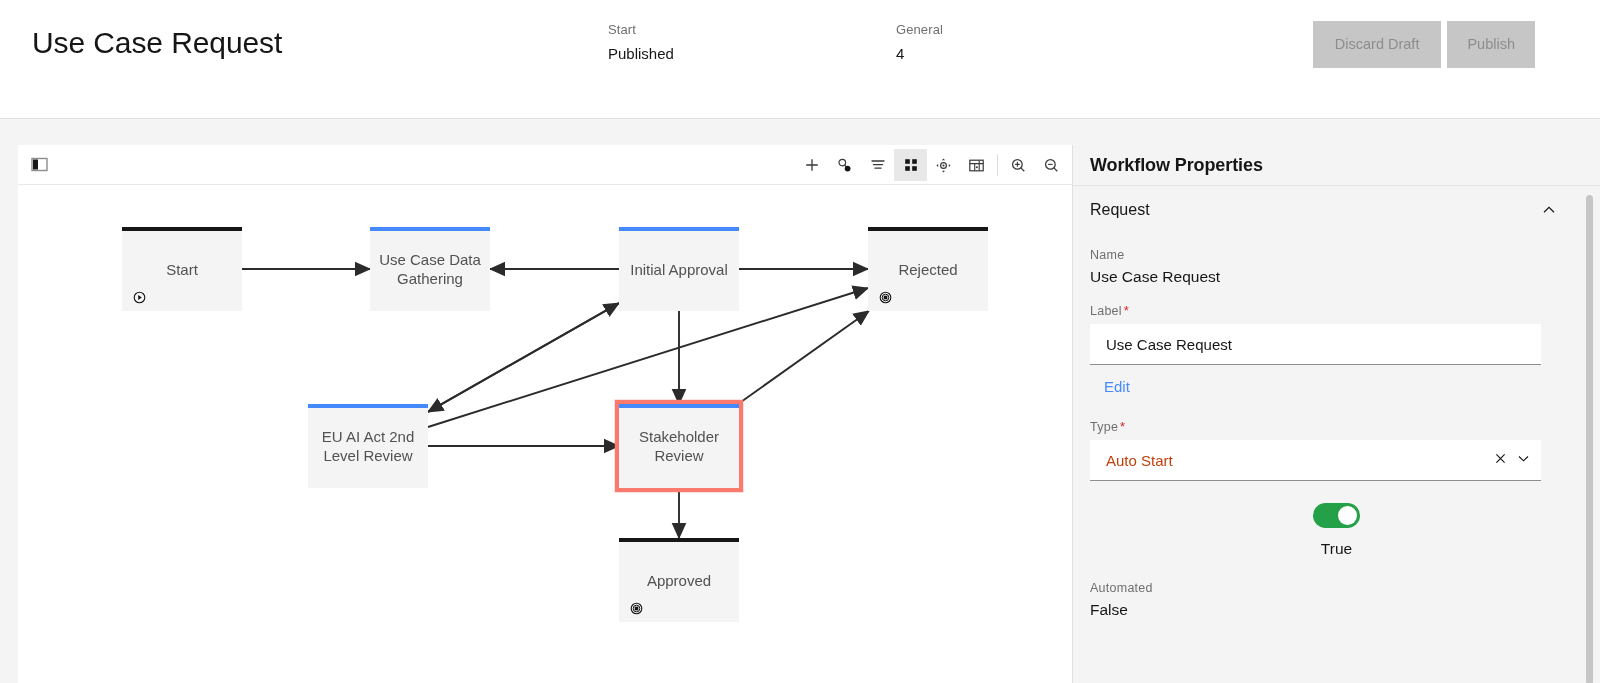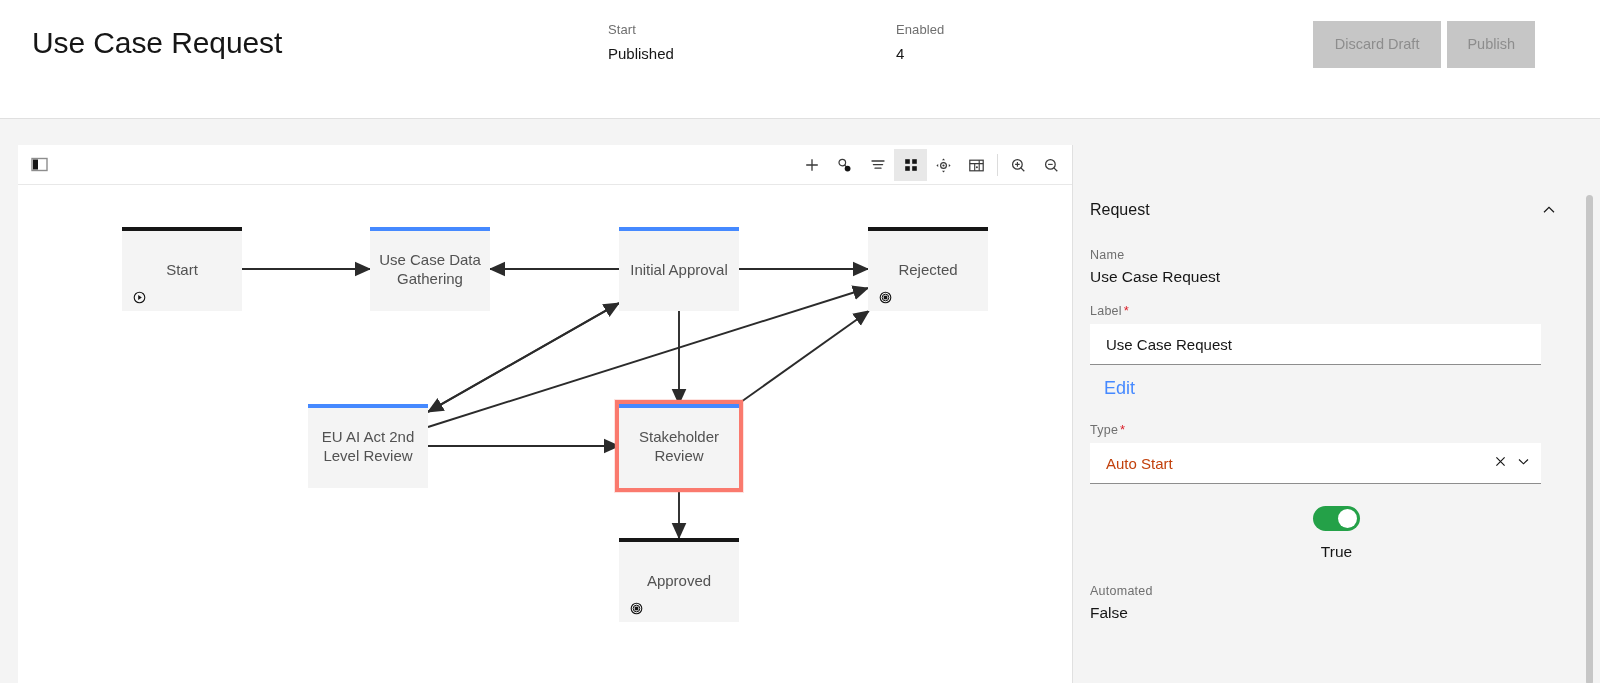--- a/index.html
+++ b/index.html
@@ -263,21 +263,21 @@
     border-bottom: 1px solid #8d8d8d;
     padding: 0 16px;
     font-size: 15px;
     font-family: "Liberation Sans", sans-serif;
     color: #161616;
     margin-top: 4px;
     display: block;
   }
   .link-edit {
     display: inline-block;
-    font-size: 18px;
+    font-size: 15px;
     color: #4589ff;
     margin-top: 13px;
     margin-left: 14px;
     cursor: pointer;
     text-decoration: none;
   }
   .select-wrap {
     position: relative;
     width: 451px;
     height: 41px;
@@ -340,21 +340,21 @@
   <div class="hdr-title-block">
     <div class="page-title">Use Case Request</div>
   </div>
 
   <div class="hdr-meta state">
     <div class="meta-label">Start</div>
     <div class="meta-value">Published</div>
   </div>
 
   <div class="hdr-meta version">
-    <div class="meta-label">Enabled</div>
+    <div class="meta-label">General</div>
     <div class="meta-value">4</div>
   </div>
 
   <div class="hdr-actions">
     <button class="hdr-btn discard">Discard Draft</button>
     <button class="hdr-btn publish">Publish</button>
   </div>
 </div>
 
 <div class="body-wrap">
@@ -488,20 +488,23 @@
                 <circle cx="6.5" cy="6.5" r="5.3" fill="none" stroke="#161616" stroke-width="1.1"></circle>
                 <circle cx="6.5" cy="6.5" r="3.3" fill="none" stroke="#161616" stroke-width="1"></circle>
                 <rect x="4.7" y="4.7" width="3.6" height="3.6" fill="#161616"></rect>
               </svg></div>
           </div>
         </div>
     </div>
   </div>
 
   <div class="props-panel">
+    <div class="props-header">
+      <div class="props-header-title">Workflow Properties</div>
+    </div>
 
     <div class="props-scroll">
 
       <div class="section-row">
         <span class="section-title">Request</span>
         <span class="chevron-up">
           <svg width="16" height="16" viewBox="0 0 16 16">
               <path d="M3 10.2L8 5.4l5 4.8" fill="none" stroke="#161616" stroke-width="1.2"></path>
             </svg>
         </span>

